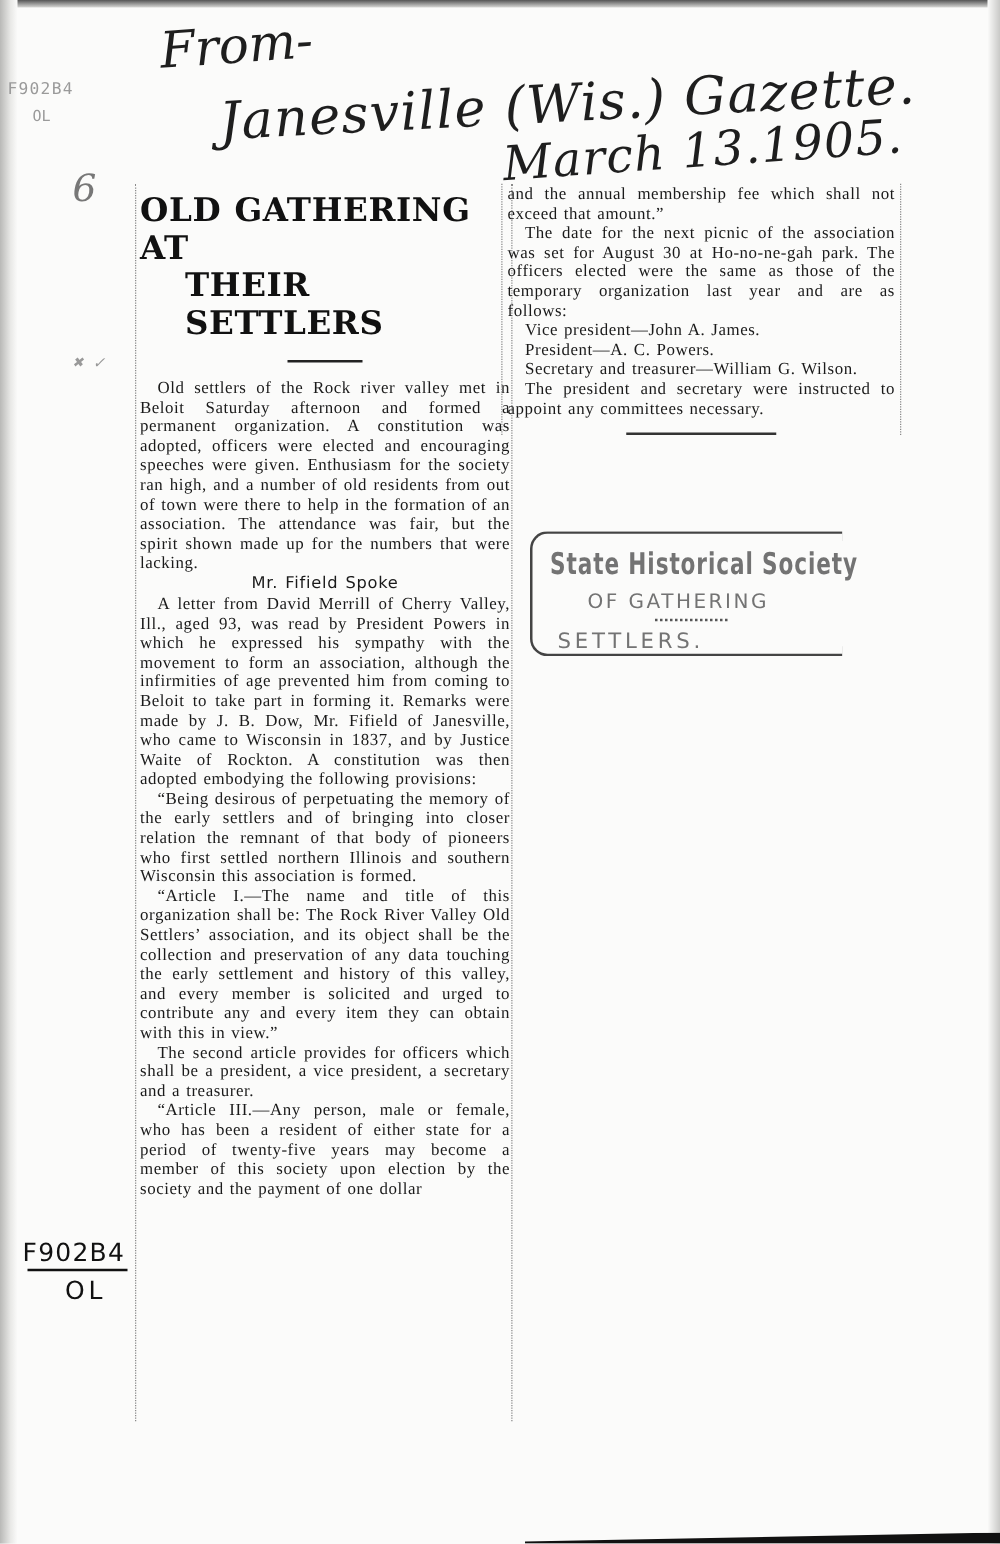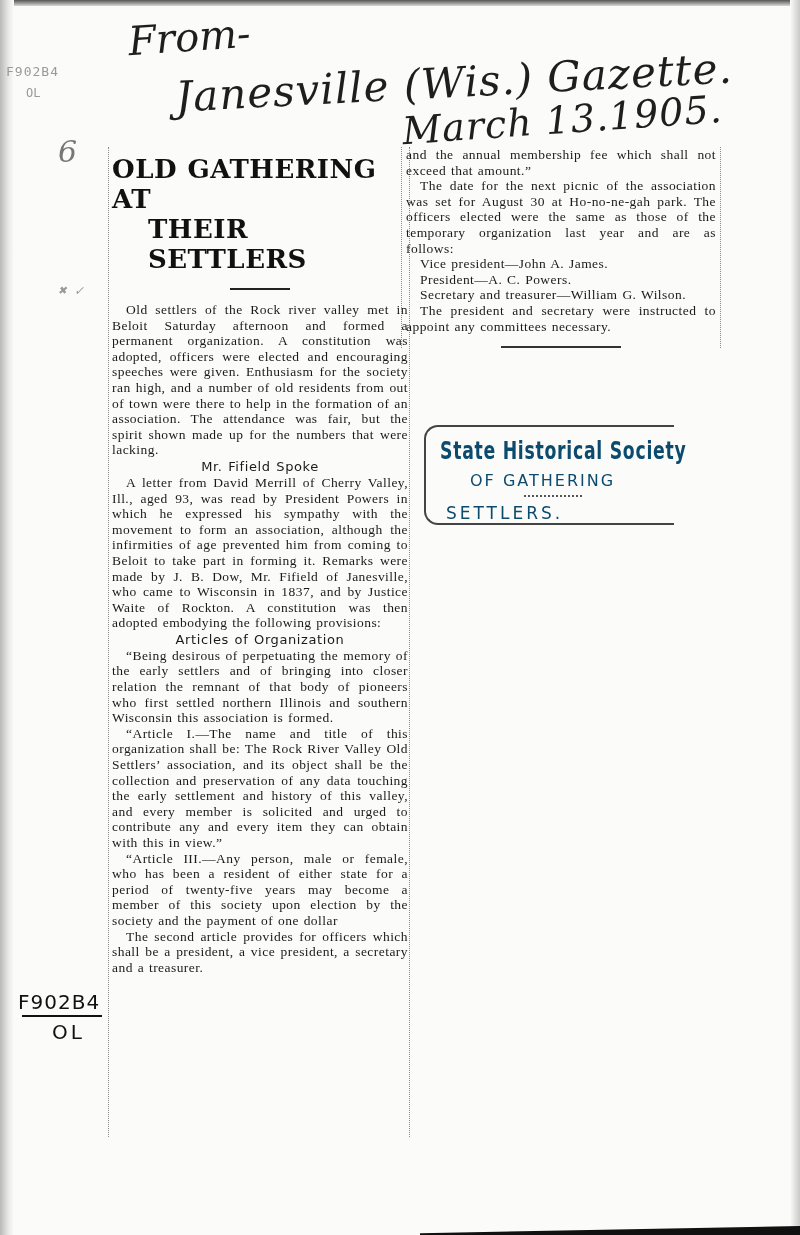--- a/index.html
+++ b/index.html
@@ -76,21 +76,21 @@
   .section-head {
     font-family: "DejaVu Sans", sans-serif; font-size: 13px;
     text-align: center; line-height: 17px; letter-spacing: 0.6px;
   }
   .end-rule { width: 120px; height: 2px; background: #333; margin: 12px auto 0 auto; }
 
   .stamp {
     position: absolute; left: 424px; top: 425px; width: 250px; height: 100px;
     border: 2px solid #444; border-right: none; border-radius: 14px 0 0 14px;
     box-sizing: border-box;
-    font-family: "DejaVu Sans", sans-serif; color: #0c4a6e;
+    font-family: "DejaVu Sans", sans-serif; color: #737373;
   }
   .stamp-l1 { position: absolute; left: 14px; top: 10px; font-size: 24px; font-weight: bold;
               transform: scaleX(0.72); transform-origin: left; letter-spacing: 1px; white-space: nowrap; }
   .stamp-l2 { position: absolute; left: 44px; top: 44px; font-size: 16px; letter-spacing: 2px; white-space: nowrap; }
   .stamp-wave { position: absolute; left: 98px; top: 64px; width: 58px; height: 4px;
                 border-bottom: 2px dotted #555; }
   .stamp-l3 { position: absolute; left: 20px; top: 76px; font-size: 17px; letter-spacing: 3px; white-space: nowrap; }
 
   .margin-label {
     position: absolute; left: 18px; top: 990px;
@@ -121,25 +121,24 @@
 
 <div class="col col1">
   <h1 class="headline">
     <span class="l1">OLD GATHERING AT</span>
     <span class="l2">THEIR SETTLERS</span>
   </h1>
   <div class="head-rule"></div>
   <p class="indent">Old settlers of the Rock river valley met in Beloit Saturday afternoon and formed a permanent organization. A constitution was adopted, officers were elected and encouraging speeches were given. Enthusiasm for the society ran high, and a number of old residents from out of town were there to help in the formation of an association. The attendance was fair, but the spirit shown made up for the numbers that were lacking.</p>
   <div class="section-head">Mr. Fifield Spoke</div>
   <p class="indent">A letter from David Merrill of Cherry Valley, Ill., aged 93, was read by President Powers in which he expressed his sympathy with the movement to form an association, although the infirmities of age prevented him from coming to Beloit to take part in forming it. Remarks were made by J. B. Dow, Mr. Fifield of Janesville, who came to Wisconsin in 1837, and by Justice Waite of Rockton. A constitution was then adopted embodying the following provisions:</p>
-  <div class="section-head">Articles of Organization</div>
   <p class="indent">“Being desirous of perpetuating the memory of the early settlers and of bringing into closer relation the remnant of that body of pioneers who first settled northern Illinois and southern Wisconsin this association is formed.</p>
   <p class="indent">“Article I.—The name and title of this organization shall be: The Rock River Valley Old Settlers’ association, and its object shall be the collection and preservation of any data touching the early settlement and history of this valley, and every member is solicited and urged to contribute any and every item they can obtain with this in view.”</p>
+  <p class="indent">The second article provides for officers which shall be a president, a vice president, a secretary and a treasurer.</p>
   <p class="indent">“Article III.—Any person, male or female, who has been a resident of either state for a period of twenty-five years may become a member of this society upon election by the society and the payment of one dollar</p>
-  <p class="indent">The second article provides for officers which shall be a president, a vice president, a secretary and a treasurer.</p>
 </div>
 
 <div class="col col2">
   <p>and the annual membership fee which shall not exceed that amount.”</p>
   <p class="indent">The date for the next picnic of the association was set for August 30 at Ho-no-ne-gah park. The officers elected were the same as those of the temporary organization last year and are as follows:</p>
   <p class="indent">Vice president—John A. James.</p>
   <p class="indent">President—A. C. Powers.</p>
   <p class="indent">Secretary and treasurer—William G. Wilson.</p>
   <p class="indent">The president and secretary were instructed to appoint any committees necessary.</p>
   <div class="end-rule"></div>

